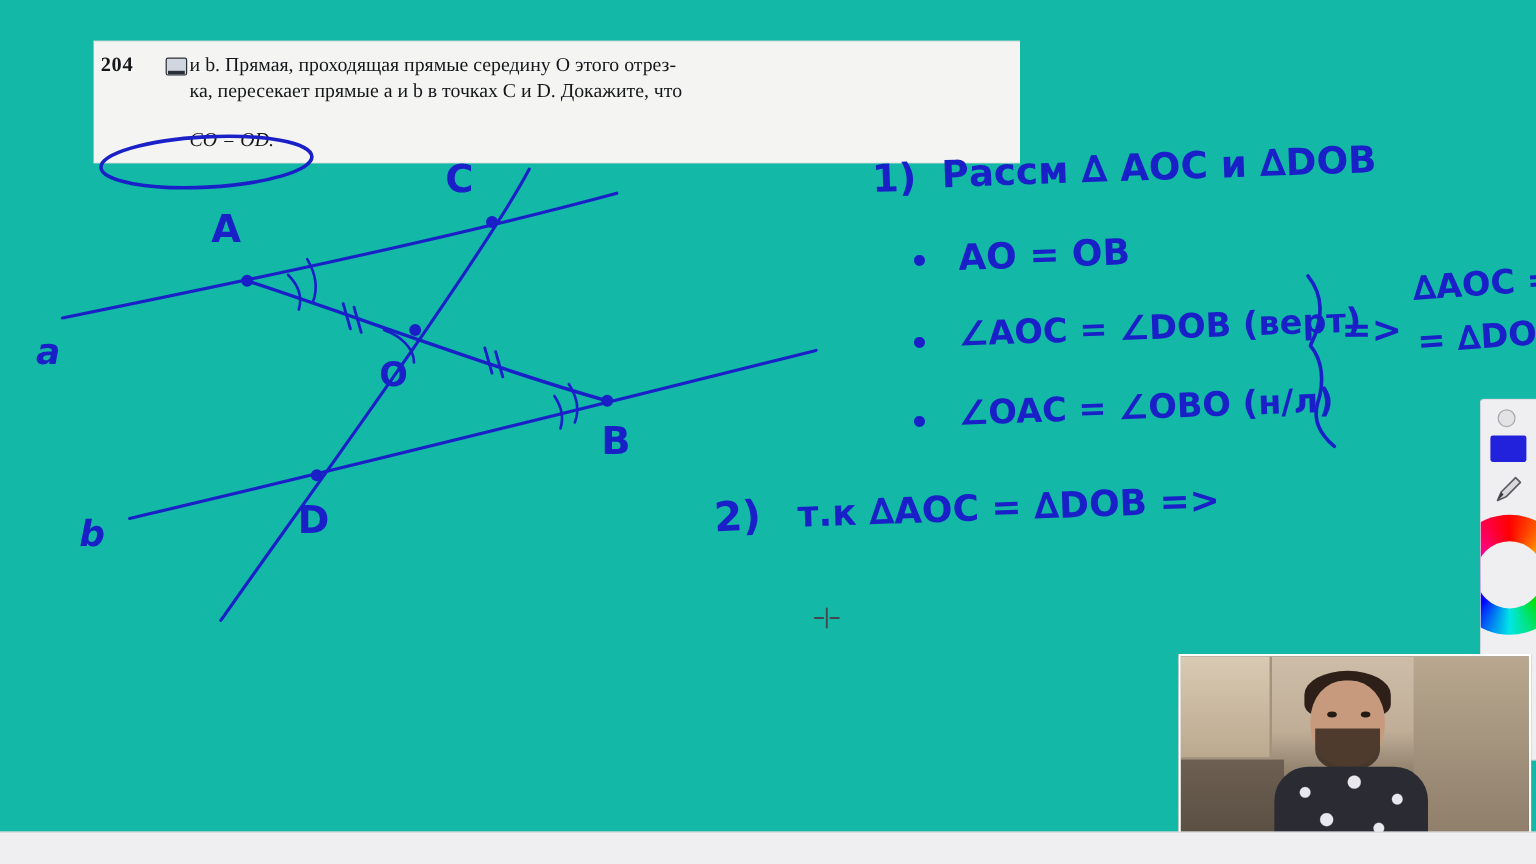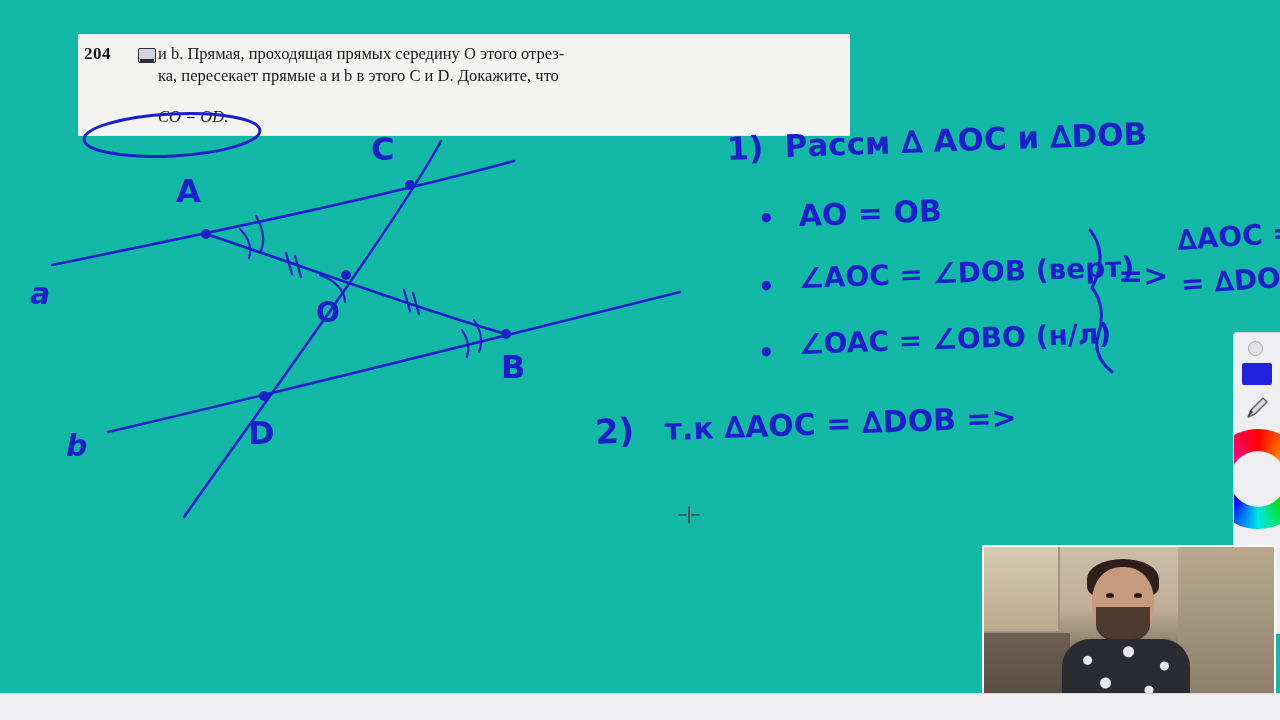--- a/index.html
+++ b/index.html
@@ -282,22 +282,22 @@
 </style>
 </head>
 <body>
 
 <div id="canvas">
 
   <div class="problem-clip">
     <div class="problem-number">204</div>
     <div class="problem-icon"></div>
     <div class="problem-text">
-      <span class="l2">и b. Прямая, проходящая прямых середину O этого отрез-</span>
-      <span class="l3">ка, пересекает прямые a и b в этого C и D. Докажите, что</span>
+      <span class="l2">и b. Прямая, проходящая прямые середину O этого отрез-</span>
+      <span class="l3">ка, пересекает прямые a и b в точках C и D. Докажите, что</span>
     </div>
     <div class="problem-concl">CO = OD.</div>
   </div>
 
   <svg class="ink" viewBox="0 0 1280 720">
     <g stroke="#1a20c8" fill="none" stroke-linecap="round" stroke-linejoin="round">
 
       <ellipse cx="172" cy="135" rx="88" ry="21" stroke-width="3" transform="rotate(-3 172 135)"></ellipse>
 
       <path d="M 52,265 C 180,239 370,200 514,161" stroke-width="2.6"></path>

